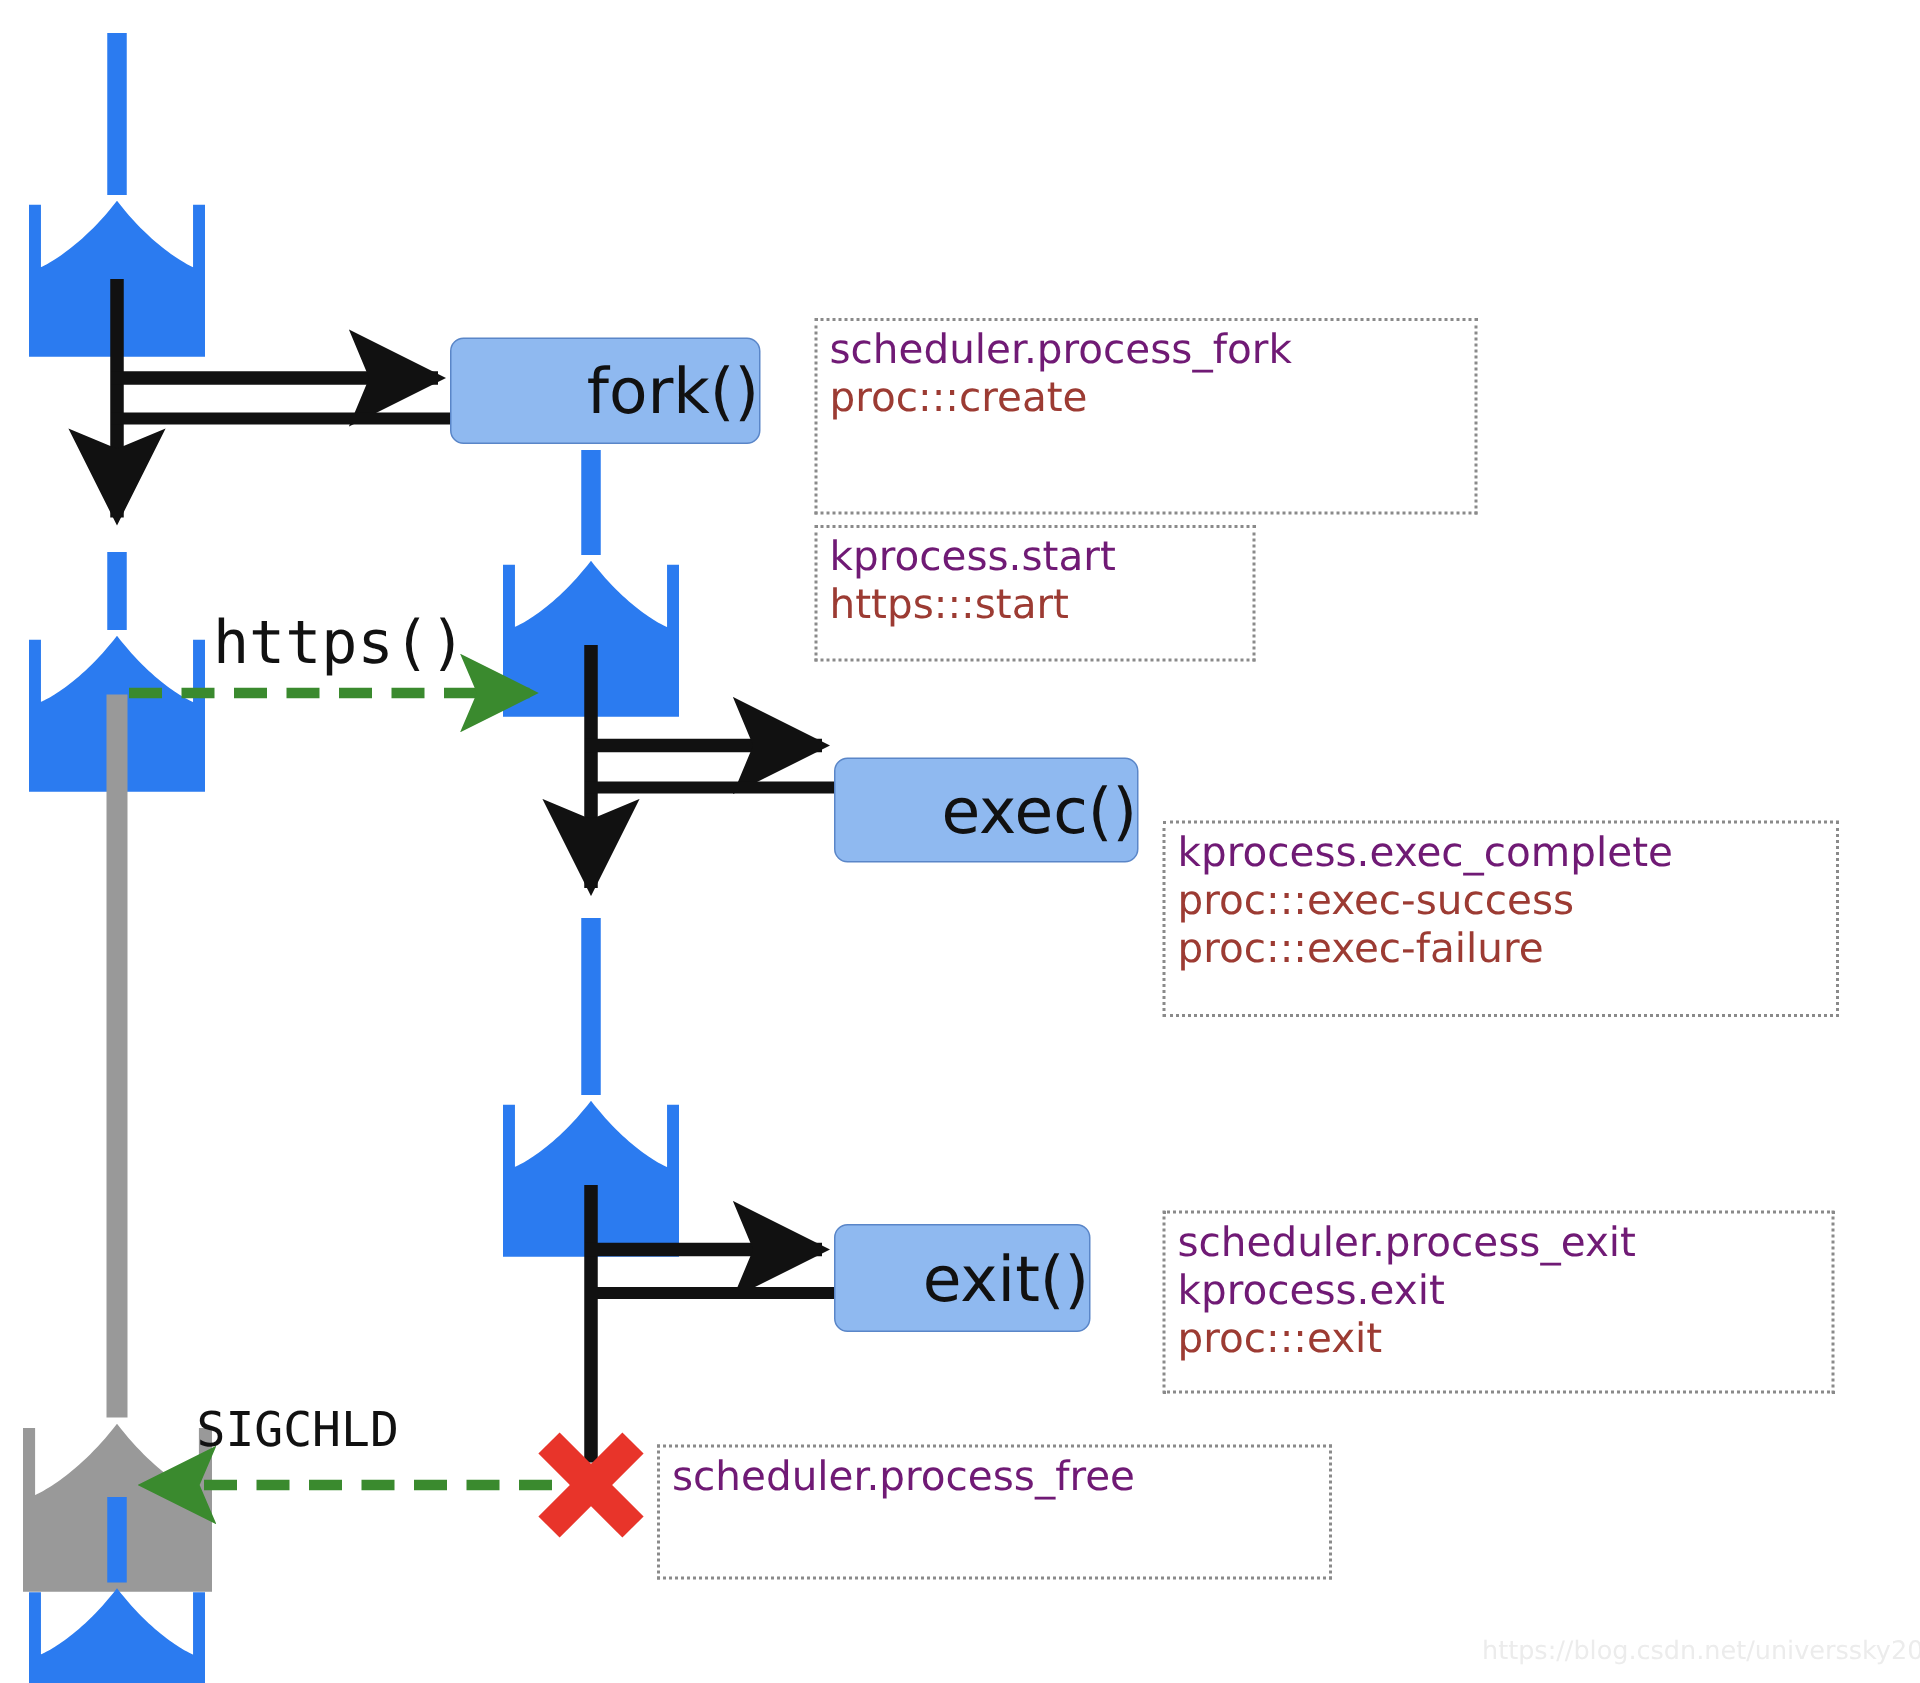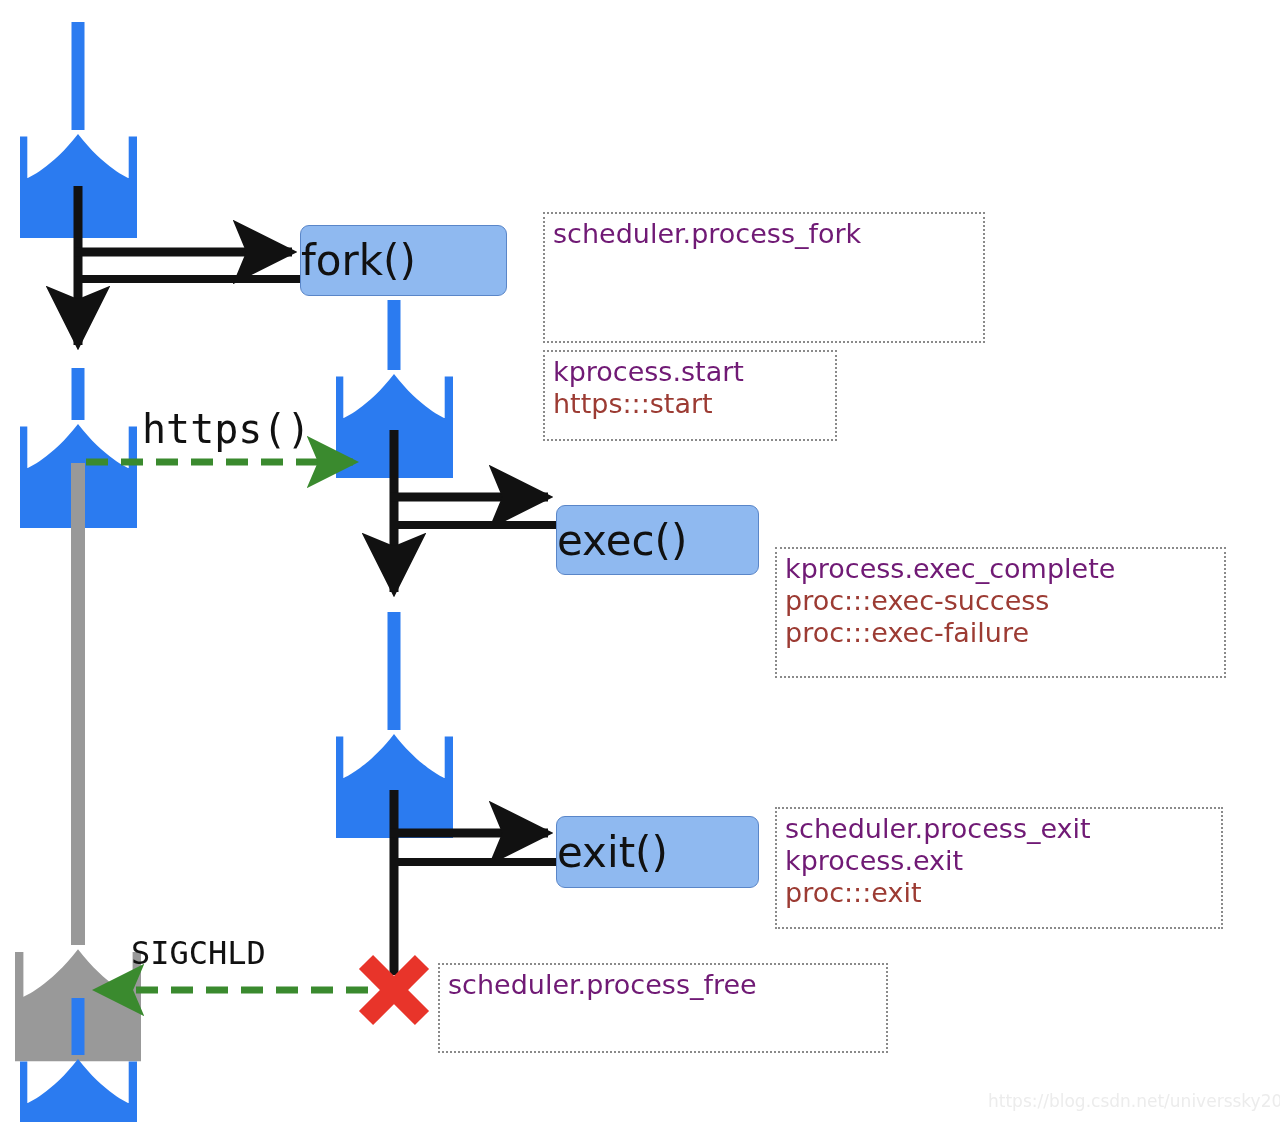--- a/index.html
+++ b/index.html
@@ -3,22 +3,22 @@
 <meta charset="utf-8">
 <style>
   html,body{margin:0;padding:0;background:#ffffff;}
   body{width:1280px;height:1122px;position:relative;overflow:hidden;
        font-family:"DejaVu Sans",sans-serif;}
   #stage{position:absolute;left:0;top:0;width:1280px;height:1122px;}
   svg#diagram{position:absolute;left:0;top:0;width:1280px;height:1122px;}
 
   .node-box{position:absolute;box-sizing:border-box;
     background:#8fb9f0;border:1.5px solid #5a86c8;border-radius:9px;
-    display:flex;align-items:center;justify-content:flex-start;
-    color:#111;font-family:"DejaVu Sans",sans-serif;}
+    display:flex;align-items:center;justify-content:flex-end;
+    color:#111;font-family:"DejaVu Sans",sans-serif;padding-left:12px;}
 
   .ann{position:absolute;box-sizing:border-box;
     border:2px dotted #8a8a8a;background:transparent;
     padding:4px 6px 5px 8px;line-height:1.18;
     font-family:"DejaVu Sans",sans-serif;font-size:27px;white-space:nowrap;}
   .ann .blue{color:#701a75;display:block;}
   .ann .red{color:#9c3b33;display:block;}
 
   .edge-label{position:absolute;color:#111;
     font-family:"DejaVu Sans Mono",monospace;white-space:nowrap;}
@@ -110,34 +110,35 @@
   </svg>
 
   <div class="node-box" style="left:300px;top:225px;width:207px;height:71px;font-size:42px;">
     <span>fork()</span>
   </div>
 
   <div class="node-box" style="left:556px;top:481px;width:203px;height:70px;font-size:42px;margin-top:24px;">
     <span>exec()</span>
   </div>
 
-  <div class="node-box" style="left:556px;top:816px;width:203px;height:72px;font-size:42px;">
+  <div class="node-box" style="left:556px;top:816px;width:171px;height:72px;font-size:42px;">
     <span>exit()</span>
   </div>
 
   <div class="edge-label" style="left:142px;top:406px;font-size:40px;">
     <span>https()</span>
   </div>
 
   <div class="edge-label" style="left:131px;top:934px;font-size:32px;">
     <span>SIGCHLD</span>
   </div>
 
   <div class="ann" style="left:543px;top:212px;width:442px;height:131px;">
     <span class="blue">scheduler.process_fork</span>
+    <span class="red">proc:::create</span>
   </div>
 
   <div class="ann" style="left:543px;top:350px;width:294px;height:91px;">
     <span class="blue">kprocess.start</span>
     <span class="red">https:::start</span>
   </div>
 
 
   <div class="ann" style="left:775px;top:547px;width:451px;height:131px;">
     <span class="blue">kprocess.exec_complete</span>

